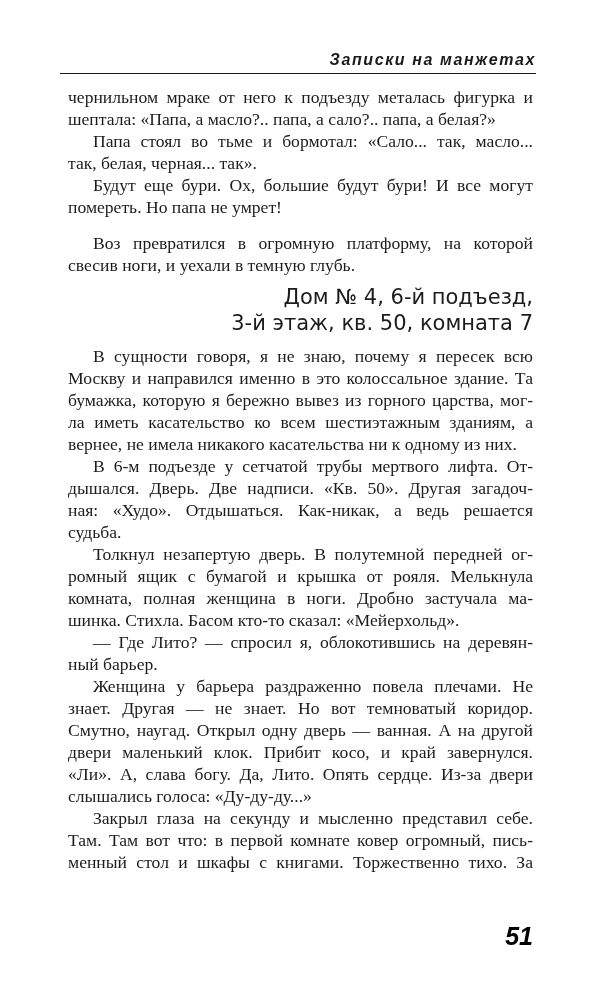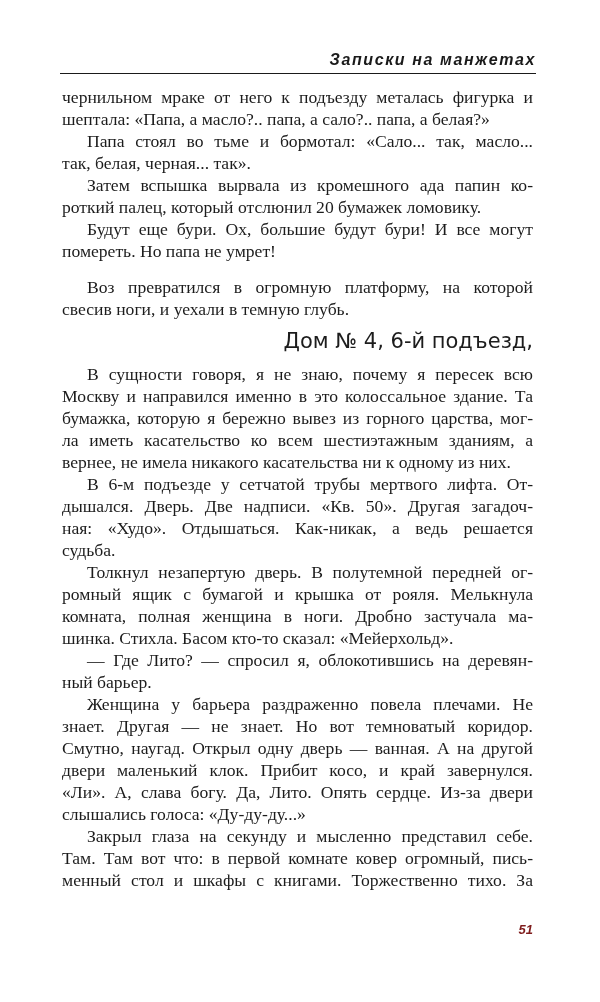--- a/index.html
+++ b/index.html
@@ -13,70 +13,67 @@
   }
   .running-rule {
     position: absolute; left: 60px; top: 73px; width: 476px; height: 0;
     border-top: 1.6px solid #1a1a1a;
   }
   .body {
     position: absolute; left: 62px; top: 86px; width: 471px;
     font-family: "Liberation Serif", serif; font-size: 17.6px; line-height: 22px;
     color: #1c1c1c;
   }
-  .line { display: block; height: 22px; white-space: nowrap; text-align: justify; text-align-last: justify; }
+  .line { display: block; height: 22px; white-space: nowrap; text-align: justify; text-align-last: justify; margin-left: 6px; }
   .line.last { text-align: center; text-align-last: left; }
   .line.indent { padding-left: 25px; }
   .gap-small { height: 14px; }
   .heading {
     font-family: "DejaVu Sans", sans-serif; font-size: 21px; line-height: 26px;
     text-align: right; color: #1c1c1c; margin-top: 8px; margin-bottom: 9px;
   }
   .heading .hline { display: block; white-space: nowrap; }
   .page-number {
     position: absolute; right: 67px; top: 922px;
     font-family: "Liberation Sans", sans-serif; font-style: italic; font-weight: bold;
-    font-size: 13px; color: #7f1d1d;
+    font-size: 25px; color: #000000;
   }
 </style>
 </head>
 <body>
 
 <div class="page">
   <div class="running-head">Записки на манжетах</div>
   <div class="running-rule"></div>
 
   <div class="body">
     <div id="before">
         <div>
           <span class="line">чернильном мраке от него к подъезду металась фигурка и</span>
           <span class="line last">шептала: «Папа, а масло?.. папа, а сало?.. папа, а белая?»</span>
         </div>
         <div>
           <span class="line indent">Папа стоял во тьме и бормотал: «Сало... так, масло...</span>
           <span class="line last">так, белая, черная... так».</span>
         </div>
         <div>
-          <span class="line indent">Затем вспышка вырвала из кромешного ада папин ко-</span>
-          <span class="line last">роткий палец, который отслюнил 20 бумажек ломовику.</span>
-        </div>
-        <div>
           <span class="line indent">Будут еще бури. Ох, большие будут бури! И все могут</span>
           <span class="line last">помереть. Но папа не умрет!</span>
         </div>
       </div>
     <div class="gap-small"></div>
     <div id="afterbreak">
         <div>
           <span class="line indent">Воз превратился в огромную платформу, на которой</span>
           <span class="line last">свесив ноги, и уехали в темную глубь.</span>
         </div>
       </div>
     <div class="heading">
       <span class="hline">Дом № 4, 6-й подъезд,</span>
+      <span class="hline">3-й этаж, кв. 50, комната 7</span>
     </div>
     <div id="section">
         <div>
           <span class="line indent">В сущности говоря, я не знаю, почему я пересек всю</span>
           <span class="line">Москву и направился именно в это колоссальное здание. Та</span>
           <span class="line">бумажка, которую я бережно вывез из горного царства, мог-</span>
           <span class="line">ла иметь касательство ко всем шестиэтажным зданиям, а</span>
           <span class="line last">вернее, не имела никакого касательства ни к одному из них.</span>
         </div>
         <div>

